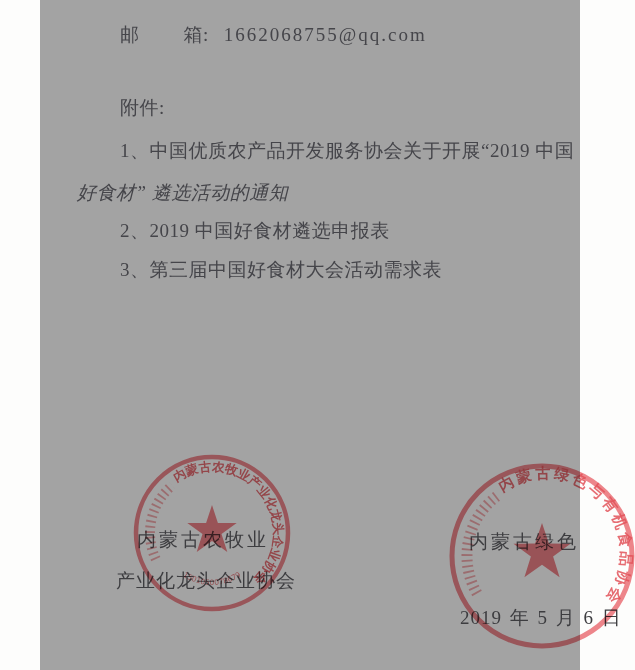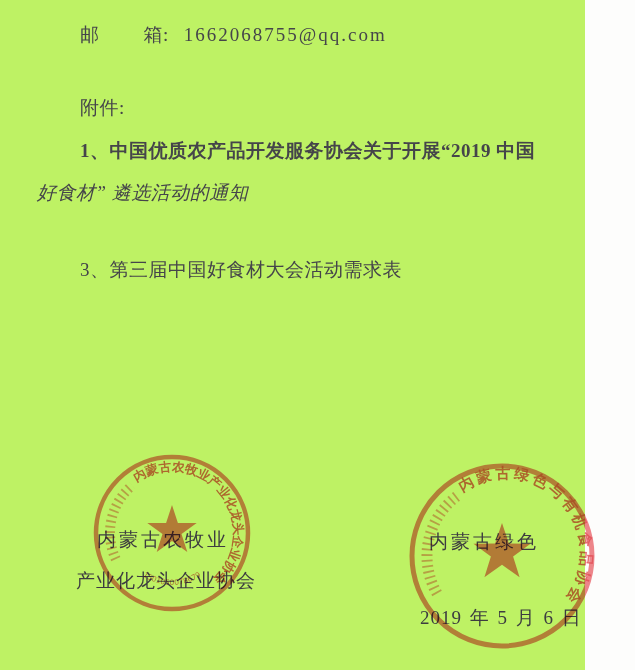--- a/index.html
+++ b/index.html
@@ -2,37 +2,37 @@
 <html><head>
 <meta charset="utf-8">
 <style>
   * { margin:0; padding:0; box-sizing:border-box; }
   html,body { width:635px; height:670px; }
   body {
     background:#fdfdfc;
     font-family:"Liberation Serif","DejaVu Serif",serif;
     overflow:hidden;
   }
-  .page { position:relative; width:585px; height:670px; background:#bef264; }
+  .page { position:relative; width:540px; height:670px; background:#a3a3a3;margin-left:40px; }
 
   .doc-text {
     position:absolute;
     font-size:19px;
     line-height:24px;
     color:#45454a;
     letter-spacing:0.5px;
     white-space:nowrap;
   }
 
   .email-row { top:23px; left:80px; }
   .email-row .gap1 { margin-left:44px; }
   .email-row .gap2 { margin-left:15px; letter-spacing:2px; }
 
   .att-heading { top:96px;  left:80px; }
-  .att-line1   { top:139px; left:80px;font-weight:bold; }
+  .att-line1   { top:139px; left:80px; }
   .att-line2   { top:181px; left:37px;font-style:italic; }
   .att-line3   { top:219px; left:80px; }
   .att-line4   { top:258px; left:80px; }
 
   .org-text {
     position:absolute;
     font-size:19px;
     color:#3d3d40;
     white-space:nowrap;
     z-index:1;
@@ -63,20 +63,21 @@
 
 <div class="page">
 
   <div class="doc-text email-row">
     <span>邮</span><span class="gap1">箱:</span><span class="gap2">1662068755@qq.com</span>
   </div>
 
   <div class="doc-text att-heading">附件:</div>
   <div class="doc-text att-line1">1、中国优质农产品开发服务协会关于开展“2019 中国</div>
   <div class="doc-text att-line2">好食材” 遴选活动的通知</div>
+  <div class="doc-text att-line3">2、2019 中国好食材遴选申报表</div>
   <div class="doc-text att-line4">3、第三届中国好食材大会活动需求表</div>
 
   <div class="org-text l-org1">内蒙古农牧业</div>
   <div class="org-text r-org1">内蒙古绿色</div>
 
   <div class="org-text l-org2">产业化龙头企业协会</div>
   <div class="org-text r-date">2019 年 5 月 6 日</div>
 
   <svg class="seal seal-left" width="170" height="170" viewBox="0 0 170 170">
     <defs>

